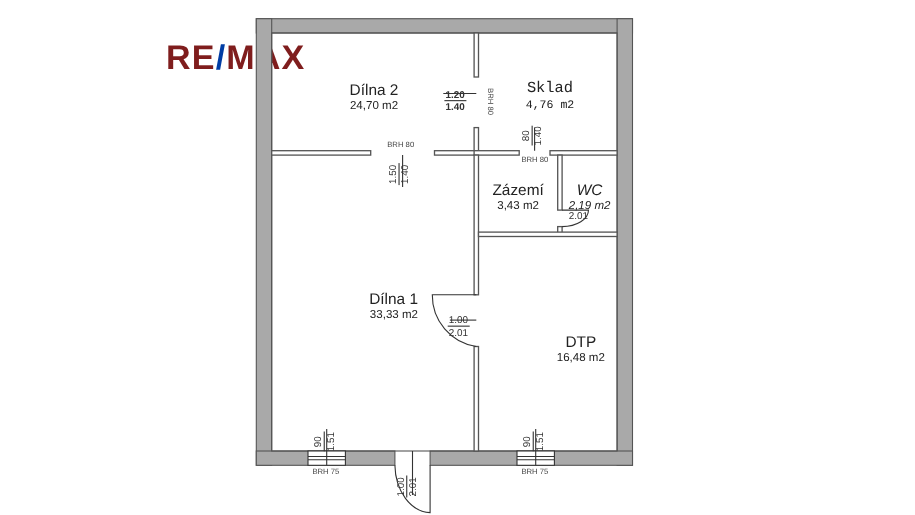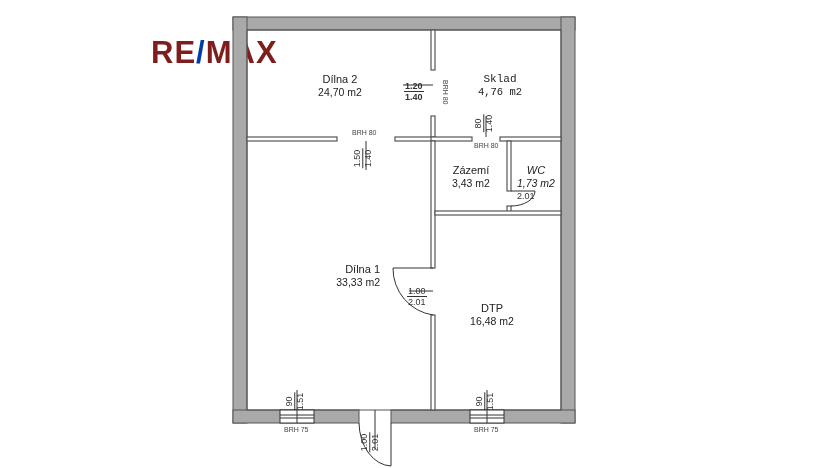--- a/index.html
+++ b/index.html
@@ -2,21 +2,21 @@
 <html><head>
 <meta charset="utf-8">
 <style>
   html, body { margin: 0; padding: 0; background: #ffffff; }
   body { width: 832px; height: 468px; position: relative; overflow: hidden; font-family: "Liberation Sans", sans-serif; }
   .logo { position: absolute; left: 151px; top: 37px; font-family: "Liberation Sans", sans-serif; font-weight: bold; font-size: 31px; letter-spacing: 1px; line-height: 1; }
   .logo .re, .logo .max { color: #7f1d1d; }
   .logo .slash { color: #003da5; }
   svg.plan { position: absolute; left: 0; top: 0; }
   .room-label { position: absolute; text-align: center; color: #222; }
-  .room-name { font-size: 11px; display: block; }
+  .room-name { font-size: 14px; display: block; }
   .room-area { font-size: 10.5px; display: block; margin-top: 1px; }
   .dim { position: absolute; font-size: 9px; color: #333; line-height: 10px; text-align: center; }
   .dim .top { display: block; border-bottom: 1px solid #333; padding: 0 1px; }
   .dim .bot { display: block; }
   .dim.vert { transform: rotate(-90deg); transform-origin: center center; }
   .brh { position: absolute; font-size: 7px; color: #444; white-space: nowrap; }
   .brh.vert { transform: rotate(90deg); transform-origin: left top; }
 </style>
 </head>
 <body>
@@ -93,27 +93,27 @@
 <div class="room-label" style="left:460px; top:73px; width:80px;font-family:Liberation Mono, monospace;">
   <span class="room-name">Sklad</span>
   <span class="room-area">4,76 m2</span>
 </div>
 <div class="room-label" style="left:440px; top:164px; width:62px;">
   <span class="room-name">Zázemí</span>
   <span class="room-area">3,43 m2</span>
 </div>
 <div class="room-label" style="left:513px; top:164px; width:46px;font-style:italic;">
   <span class="room-name">WC</span>
-  <span class="room-area">1,73 m2</span>
+  <span class="room-area">2,19 m2</span>
 </div>
 <div class="room-label" style="left:300px; top:263px; width:80px;text-align:right;">
   <span class="room-name">Dílna 1</span>
   <span class="room-area">33,33 m2</span>
 </div>
-<div class="room-label" style="left:452px; top:302px; width:80px;">
+<div class="room-label" style="left:488px; top:302px; width:80px;">
   <span class="room-name">DTP</span>
   <span class="room-area">16,48 m2</span>
 </div>
 
 <div class="dim" style="left:404px; top:81px;font-weight:bold;">
   <span class="top">1.20</span>
   <span class="bot">1.40</span>
 </div>
 <div class="brh vert" style="left:449px; top:80px;">BRH 80</div>
 

